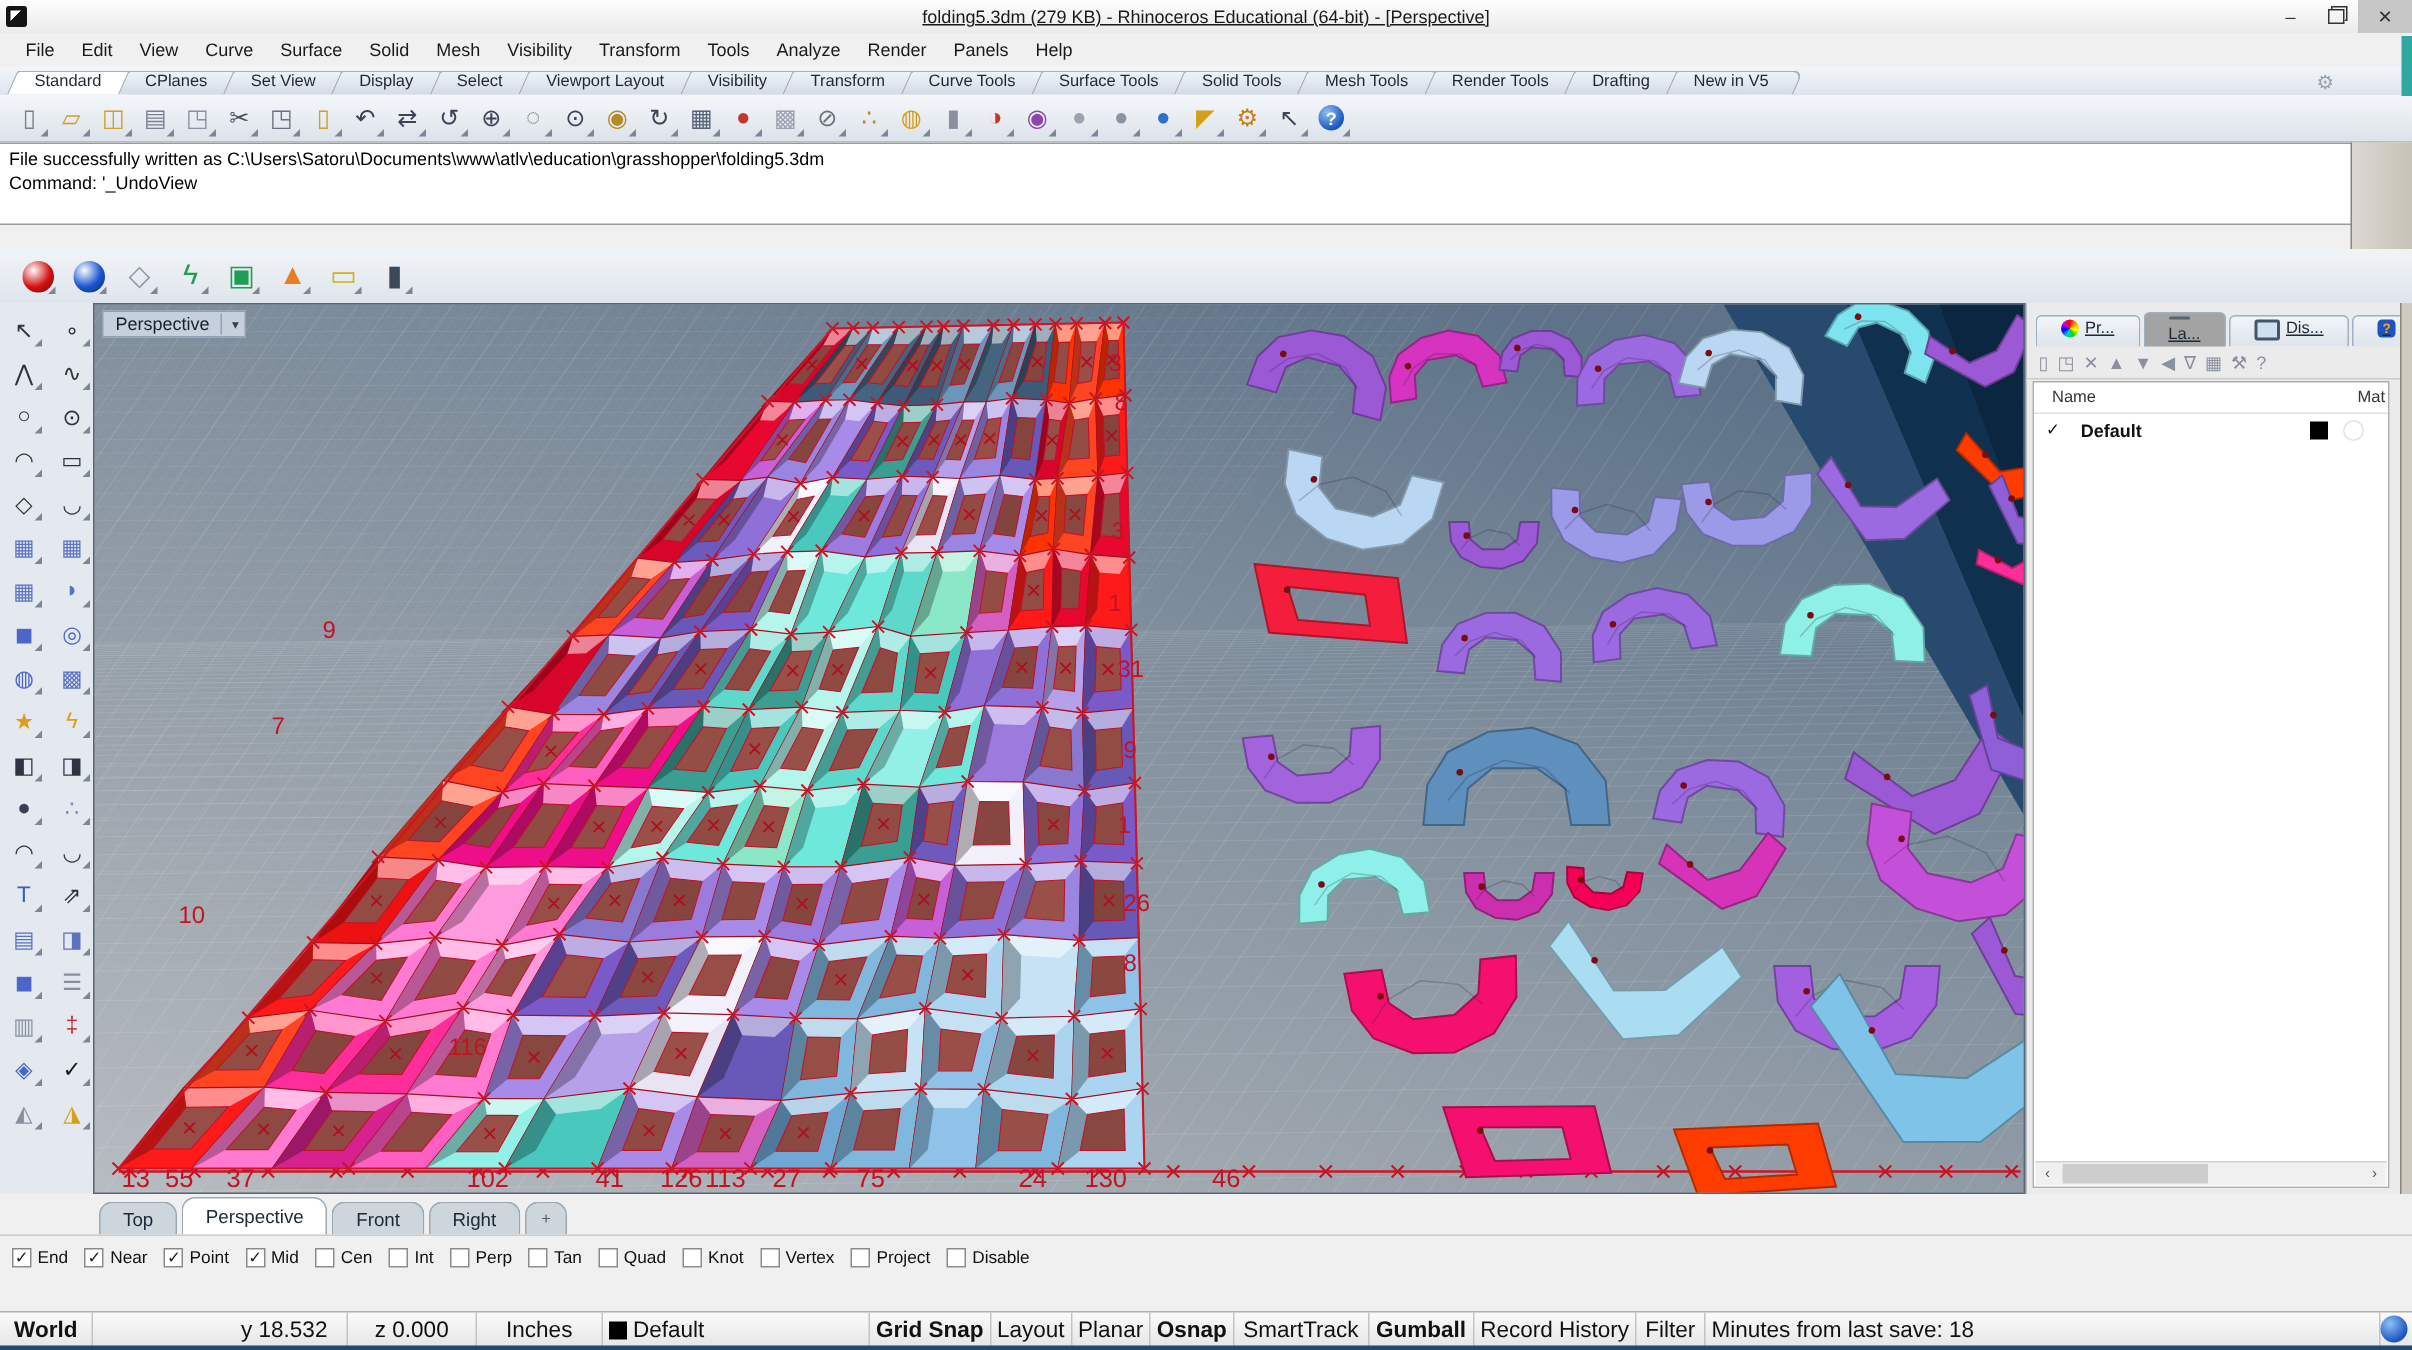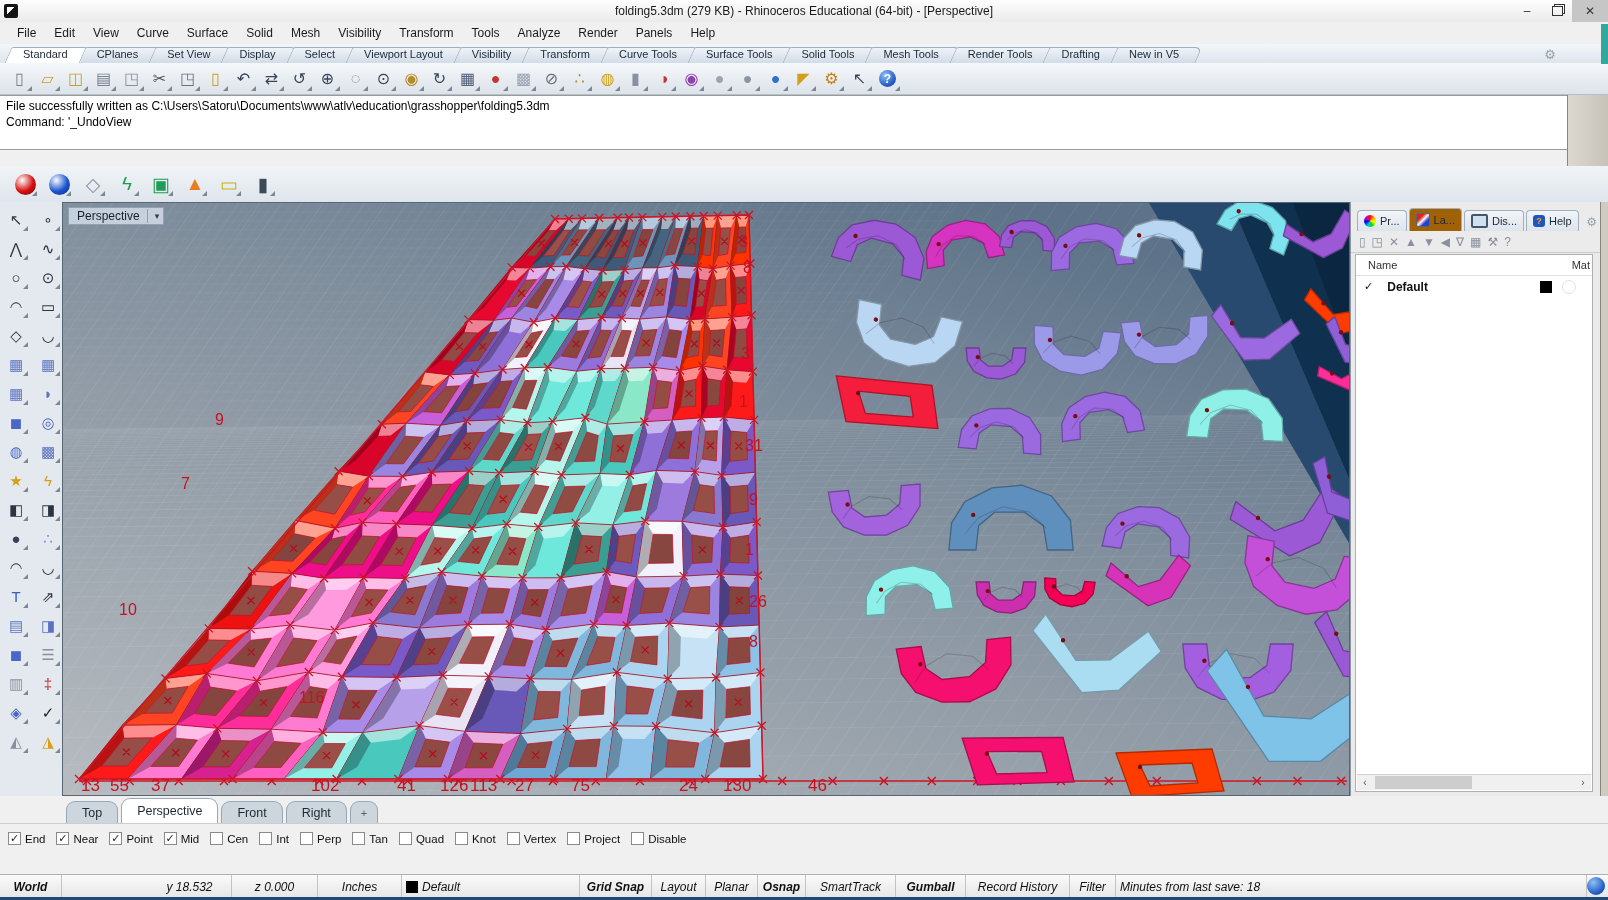--- a/index.html
+++ b/index.html
@@ -6,21 +6,21 @@
   #app{position:relative;width:1608px;height:900px;background:#f0f0f0;overflow:hidden;
        font-family:"Liberation Sans",sans-serif;color:#111;}
   
   .titlebar{position:absolute;left:0;top:0;width:100%;height:22px;
     background:linear-gradient(#fdfdfd,#ebebeb);border-bottom:1px solid #cfcfcf;
     display:flex;align-items:center;}
   .appicon{width:14px;height:14px;margin-left:4px;background:#141414;border-radius:2px;
     position:relative;z-index:2;}
   .appicon::after{content:'';position:absolute;left:3px;top:3px;width:8px;height:8px;
     background:linear-gradient(135deg,#fff 45%,#141414 45%);}
-  .title{position:absolute;left:0;right:0;text-align:center;font-size:12px;color:#1a1a1a;}
+  .title{position:absolute;left:0;right:0;text-align:center;font-size:12px;color:#1a1a1a;text-decoration:underline;}
   .wbtns{margin-left:auto;display:flex;z-index:2;height:100%;}
   .wbtn{width:30px;height:100%;display:flex;align-items:center;justify-content:center;
     font-size:12px;color:#333;}
   .wbtn.close{background:#c6c6c6;width:36px;}
   .restoreglyph{width:9px;height:8px;border:1px solid #333;box-shadow:2px -2px 0 -1px #f5f5f5,2px -2px 0 0 #333;}
   
   .menubar{position:absolute;left:0;top:22px;width:100%;height:22px;background:#f0f0f0;
     display:flex;align-items:center;padding-left:8px;font-size:12px;color:#1a1a1a;}
   .mitem{padding:0 9px;}
   
@@ -82,24 +82,24 @@
     border:1px solid #8fa2b5;font-size:12px;color:#16212e;padding:1px 4px 1px 8px;
     display:flex;align-items:center;gap:7px;z-index:3;}
   .vplabel .sep{width:1px;height:14px;background:#8fa2b5;}
   .vplabel .car{font-size:9px;color:#30404f;}
   
   .rightpanel{position:absolute;left:1350px;top:202px;width:250px;height:594px;
     background:#ebebeb;border-left:1px solid #8f98a2;}
   .edgestrip{position:absolute;left:1600px;top:202px;width:8px;height:594px;
     background:#cfcbc3;border-left:1px solid #8a8578;}
   .ptabs{display:flex;align-items:flex-end;height:25px;padding:4px 4px 0 6px;}
-  .ptab{display:flex;align-items:center;gap:4px;font-size:11px;color:#1c2835;
-    padding:2px 6px;background:linear-gradient(#f2f5f8,#dde4ec);border:1px solid #9fb0c2;
-    border-bottom:none;border-radius:4px 4px 0 0;margin-right:2px;height:16px;}
-  .ptab.active{background:#a16207;height:18px;}
+  .ptab{display:flex;gap:4px;font-size:11px;color:#1c2835;
+    padding:2px 16px;background:linear-gradient(#f2f5f8,#dde4ec);border:1px solid #9fb0c2;
+    border-bottom:none;border-radius:4px 4px 0 0;margin-right:2px;height:16px;text-decoration:underline;}
+  .ptab.active{background:#a3a3a3;height:18px;flex-direction:column;}
   .ic-wheel{width:12px;height:12px;border-radius:50%;
     background:conic-gradient(#f00,#fa0,#ff0,#0d0,#0cc,#00f,#c0c,#f00);}
   .ic-layer{width:12px;height:12px;border-radius:2px;border:1px solid #5a6470;
     background:linear-gradient(135deg,#e02222 30%,#f4f4f4 50%,#2244cc 70%);}
   .ic-display{width:13px;height:10px;border:2px solid #46566a;border-radius:2px;background:#cfe0ee;}
   .ic-help{width:12px;height:12px;border-radius:3px;background:#1c55c0;color:#fda426;
     font-size:9px;font-weight:bold;text-align:center;line-height:12px;}
   .pgear{margin-left:auto;font-size:12px;color:#98a2ae;margin-bottom:2px;}
   .picons{display:flex;gap:6px;padding:4px 8px 3px;border-bottom:1px solid #ccc;
     align-items:center;font-size:12px;color:#8a90a0;}
@@ -132,21 +132,21 @@
   
   .osnap{position:absolute;left:0;top:823px;width:100%;height:29px;background:#f0f0f0;
     border-top:1px solid #cdcdcd;display:flex;align-items:center;gap:11px;padding-left:8px;
     font-size:11.5px;color:#111;}
   .oitem{display:flex;align-items:center;gap:4px;}
   .cb{width:13px;height:13px;border:1px solid #8a8a8a;background:#fff;display:flex;
     align-items:center;justify-content:center;font-size:11px;color:#222;box-sizing:border-box;}
   
   .statusbar{position:absolute;left:0;top:874px;width:100%;height:23px;
     background:linear-gradient(#fafafa,#e6e6e6);border-top:1px solid #b0b0b0;
-    display:flex;font-size:12px;color:#111;font-style:italic;}
+    display:flex;font-size:15px;color:#111;}
   .scell{display:flex;align-items:center;justify-content:center;
     border-right:1px solid #c3c3c3;padding:0 4px;box-sizing:border-box;white-space:nowrap;}
   .scell.bold{font-weight:bold;}
   .scell .sw{width:12px;height:12px;margin-right:4px;flex:0 0 auto;}
   .statusball{width:18px;height:18px;border-radius:50%;margin:2px 3px 0 0;
     background:radial-gradient(circle at 35% 30%,#8ec0f5,#1c55c0 70%);flex:0 0 auto;}
   .bottomstrip{position:absolute;left:0;top:897px;width:100%;height:3px;background:#1e4976;}
 </style>
 </head>
 <body>

